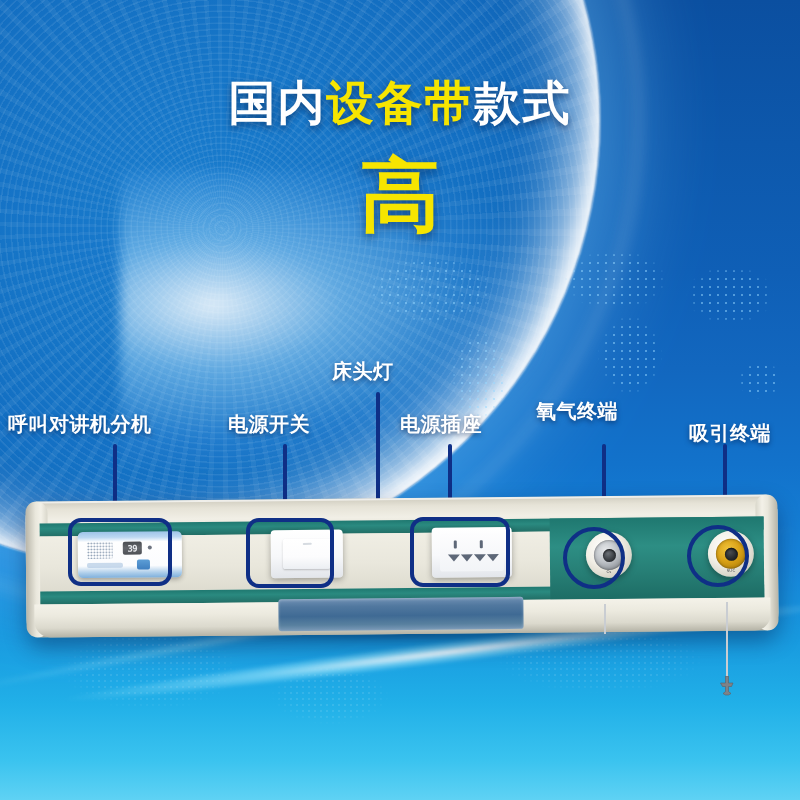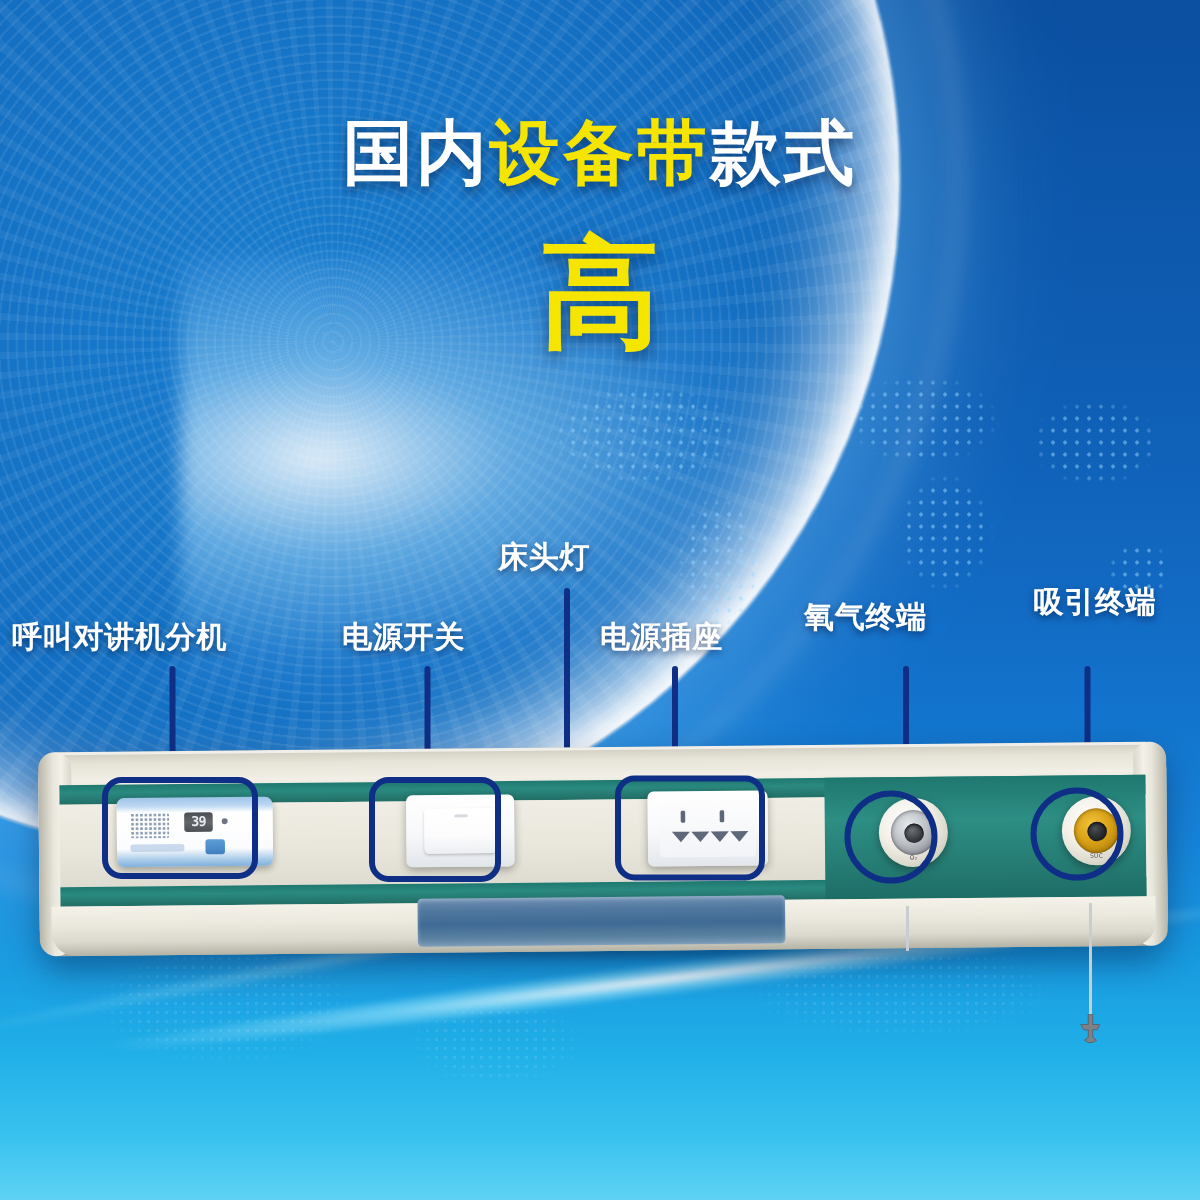--- a/index.html
+++ b/index.html
@@ -364,21 +364,21 @@
     <div class="line2">
       <span class="y">高</span>
     </div>
   </div>
 
   <div class="callout" style="left:228px;top:411px;">电源开关</div>
   <div class="callout" style="left:8px;  top:411px;">呼叫对讲机分机</div>
   <div class="callout" style="left:332px;top:358px;">床头灯</div>
   <div class="callout" style="left:400px;top:411px;">电源插座</div>
   <div class="callout" style="left:536px;top:398px;">氧气终端</div>
-  <div class="callout" style="left:668px;top:388px;padding-left:21px;">吸引终端</div>
+  <div class="callout" style="left:668px;top:420px;padding-left:21px;">吸引终端</div>
 
   <div class="leader" style="left:113px;top:444px;height:68px;"></div>
   <div class="leader" style="left:283px;top:444px;height:70px;"></div>
   <div class="leader" style="left:376px;top:392px;height:222px;"></div>
   <div class="leader" style="left:448px;top:444px;height:70px;"></div>
   <div class="leader" style="left:602px;top:444px;height:92px;"></div>
   <div class="leader" style="left:723px;top:444px;height:90px;"></div>
 
   <div class="unit-shadow"></div>
 

